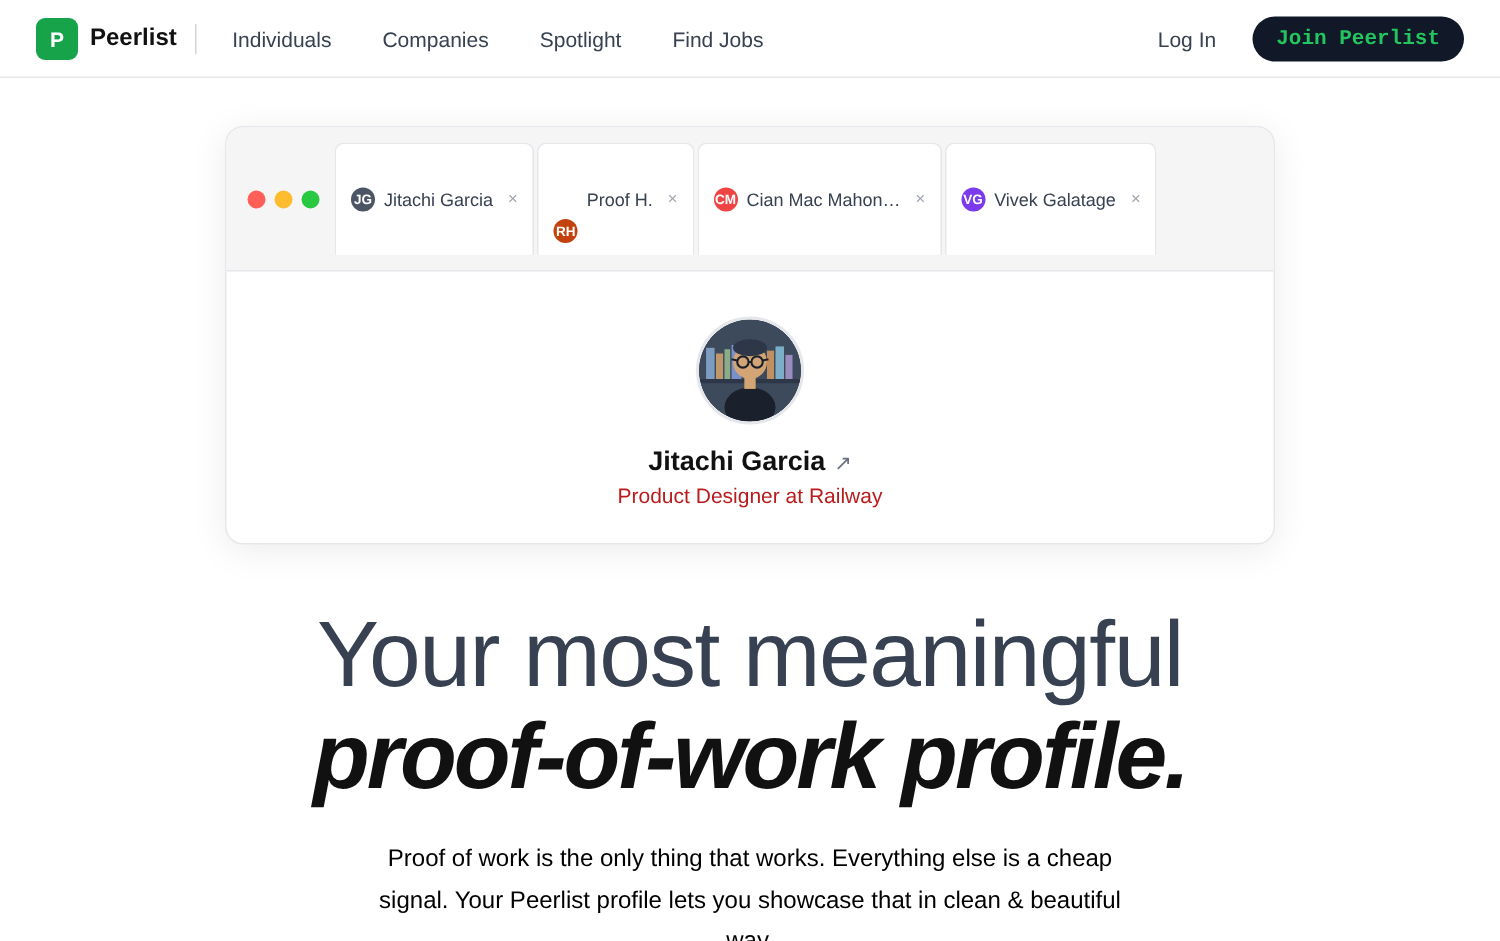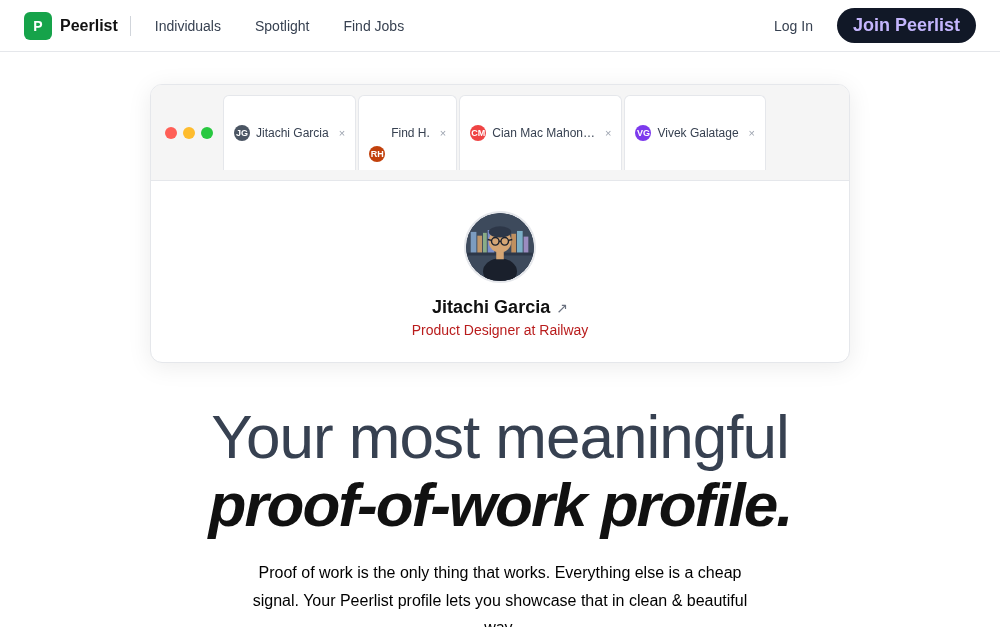--- a/index.html
+++ b/index.html
@@ -83,28 +83,29 @@
       color: #374151;
       font-weight: 500;
       cursor: pointer;
       padding: 6px 12px;
       border-radius: 6px;
       border: none;
       background: none;
     }
 
     .btn-join {
-      font-size: 18px;
+      font-size: 14px;
       font-weight: 600;
-      color: #c4b5fd;
+      color: #22c55e;
       background: #111827;
       border: none;
       border-radius: 20px;
       padding: 7px 16px;
       cursor: pointer;
+      font-family: Liberation Mono, monospace;
     }
 
     
     .main {
       display: flex;
       flex-direction: column;
       align-items: center;
       padding: 32px 20px 40px;
     }
 
@@ -292,20 +293,23 @@
   <a class="navbar-logo" href="#">
     <div class="logo-icon">
       <span>P</span>
     </div>
     <span class="logo-text">Peerlist</span>
   </a>
   <div class="navbar-divider"></div>
   <div class="navbar-nav">
     <a class="nav-item" href="#">
       <span>Individuals</span>
+    </a>
+    <a class="nav-item" href="#">
+      <span>Companies</span>
     </a>
     <a class="nav-item" href="#">
       <span>Spotlight</span>
     </a>
     <a class="nav-item" href="#">
       <span>Find Jobs</span>
     </a>
   </div>
   <div class="navbar-actions">
     <button class="btn-login">
@@ -327,21 +331,21 @@
         <div class="dot dot-green"></div>
       </div>
       <div class="browser-tabs">
         <div class="browser-tab">
           <div class="tab-avatar tab-av-1">JG</div>
           <span>Jitachi Garcia</span>
           <span class="tab-close">×</span>
         </div>
         <div class="browser-tab">
           <div class="tab-avatar tab-av-2">RH</div>
-          <span>Find H.</span>
+          <span>Proof H.</span>
           <span class="tab-close">×</span>
         </div>
         <div class="browser-tab">
           <div class="tab-avatar tab-av-3">CM</div>
           <span>Cian Mac Mahon…</span>
           <span class="tab-close">×</span>
         </div>
         <div class="browser-tab">
           <div class="tab-avatar tab-av-4">VG</div>
           <span>Vivek Galatage</span>

